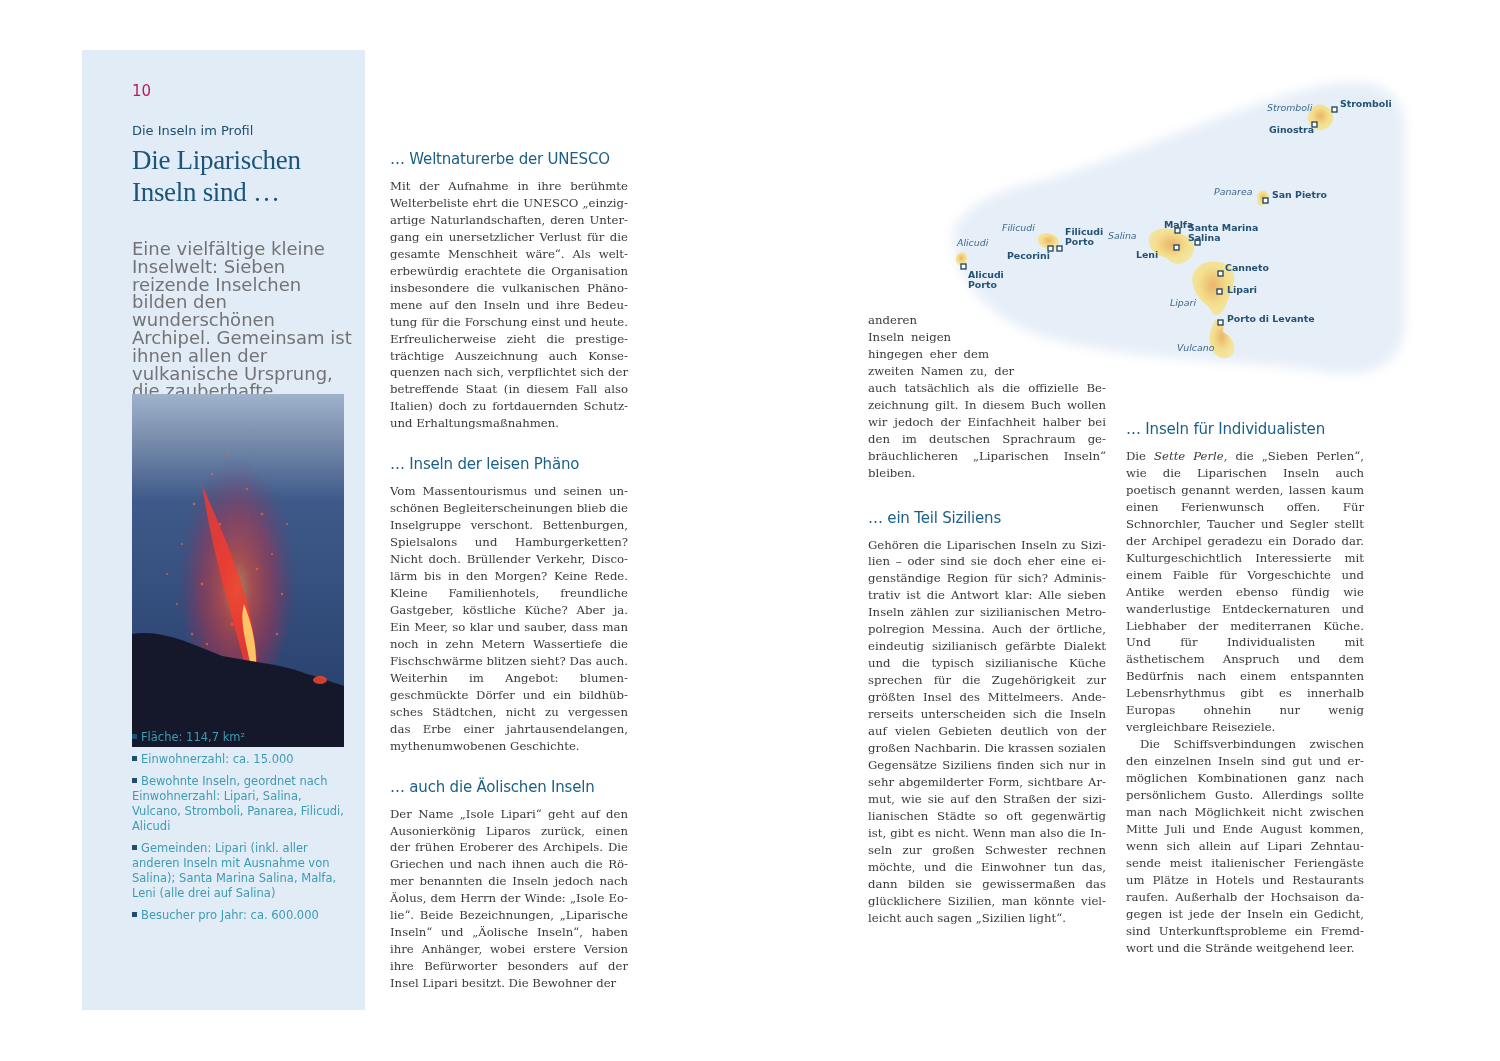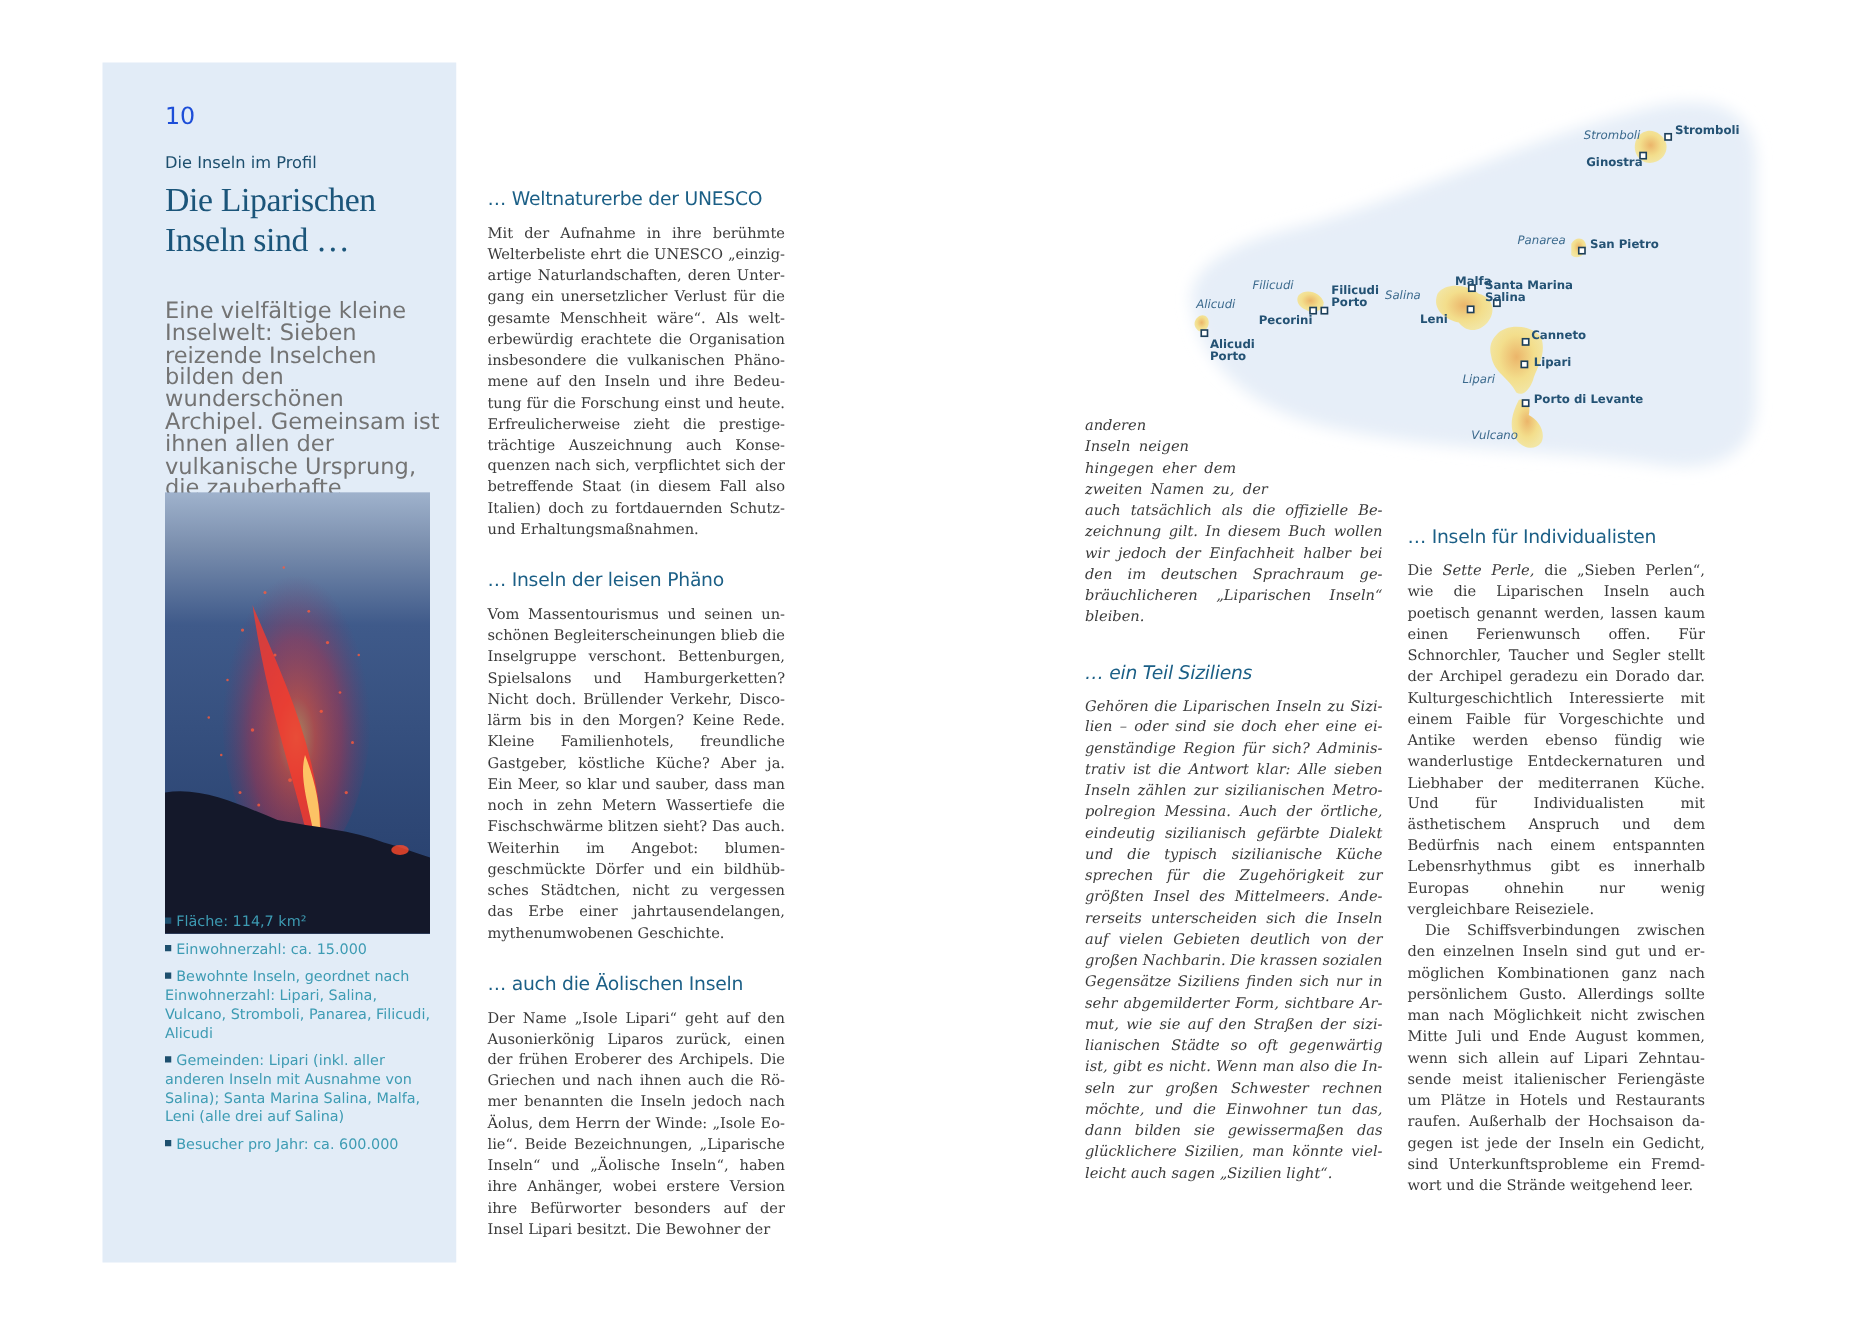--- a/index.html
+++ b/index.html
@@ -8,21 +8,21 @@
       background: #ffffff;
       font-family: "DejaVu Serif", serif;
       color: #3c3c3c;
     }
     .sidebar {
       position: absolute; left: 82px; top: 50px; width: 283px; height: 960px;
       background: #e2ecf7;
     }
     .page-num {
       position: absolute; left: 50px; top: 32px;
-      font-family: "DejaVu Sans", sans-serif; font-size: 19px; color: #1d4ed8;
+      font-family: "DejaVu Sans", sans-serif; font-size: 15px; color: #be185d;
     }
     .kicker {
       position: absolute; left: 50px; top: 73px;
       font-family: "DejaVu Sans", sans-serif; font-size: 13px; color: #1d4f6e;
     }
     .title {
       position: absolute; left: 50px; top: 94px; width: 230px;
       font-family: Liberation Serif, serif; font-size: 27px; line-height: 32px;
       color: #1b557a; margin: 0; font-weight: normal; letter-spacing: -0.3px;
     }
@@ -54,21 +54,21 @@
     }
     .col h2 {
       font-family: "DejaVu Sans", sans-serif; font-weight: normal;
       font-size: 15px; color: #1b5f86; margin: 0 0 9px 0; line-height: 20px;
       text-align: left; letter-spacing: -0.2px;
     }
     .col p { margin: 0; }
     .col p.indent { text-indent: 14px; }
     .col .section { margin-bottom: 22px; }
     .col1 { left: 390px; top: 119px; margin-top: 30px; }
-    .col2 { left: 868px; top: 332px; font-style: italic; }
+    .col2 { left: 868px; top: 312px; }
     .col2 .short { text-align: left; word-spacing: 3px; }
     .col3 { left: 1126px; top: 419px; }
     .map {
       position: absolute; left: 935px; top: 70px; width: 480px; height: 315px;
     }
     .map svg { display: block; overflow: visible; }
     .map .town { font-family: "DejaVu Sans", sans-serif; font-weight: bold; font-size: 9.4px; fill: #245274; }
     .map .island { font-family: "DejaVu Sans", sans-serif; font-style: italic; font-size: 9.4px; fill: #3c6a8d; }
   </style>
 </head>

